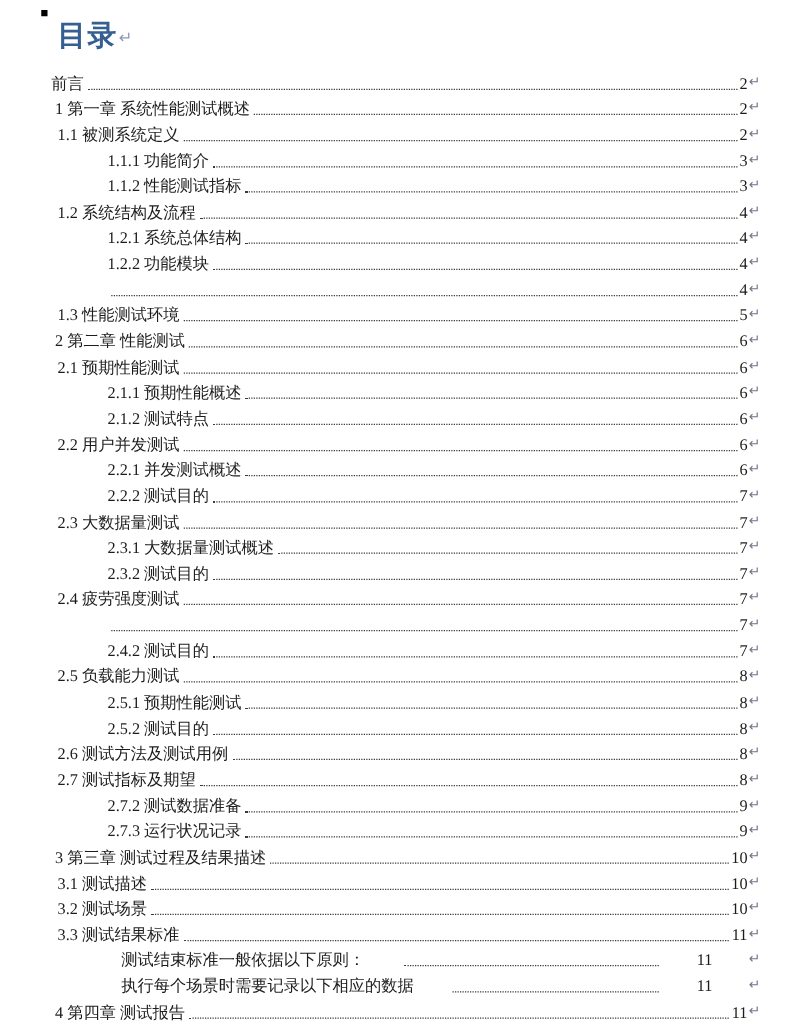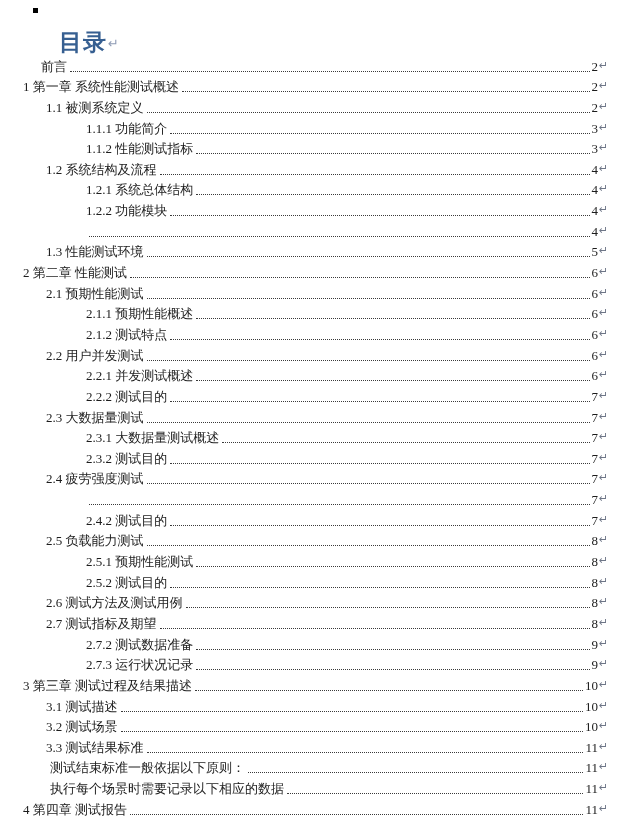--- a/index.html
+++ b/index.html
@@ -25,21 +25,21 @@
     left: 33px;
     top: 8px;
     width: 5px;
     height: 5px;
     background: #000000;
   }
   .doc-title {
     position: absolute;
     left: 44px;
     top: 12px;
-    margin: 15px;
+    margin: 2px;
     font-size: 23px;
     line-height: 30px;
     font-weight: bold;
     color: #365F91;
     font-family: "DejaVu Sans", "Liberation Sans", sans-serif;
     letter-spacing: 1px;
   }
   .doc-title .pmark {
     font-size: 13px;
     font-weight: normal;
@@ -82,24 +82,24 @@
   .toc-row .pmark {
     flex: 0 0 auto;
     width: 10px;
     font-size: 11px;
     color: #6e7687;
     margin-left: 1px;
     margin-bottom: 1px;
     font-family: "DejaVu Sans", sans-serif;
   }
   .lv-preface { padding-left: 41px; }
-  .lv-h1      { padding-left: 23px; }
+  .lv-h1      { padding-left: 44px; }
   .lv-h2      { padding-left: 46px; }
   .lv-h3      { padding-left: 86px; }
-  .lv-text    { padding-left: 50px; }
+  .lv-text    { padding-left: 97px; gap: 28px; }
 </style>
 </head>
 <body>
 
 <div class="page">
   <span class="anchor-square"></span>
 
   <h1 class="doc-title"><span>目录</span><span class="pmark">↵</span></h1>
 
   <div class="toc" id="toc-list">

